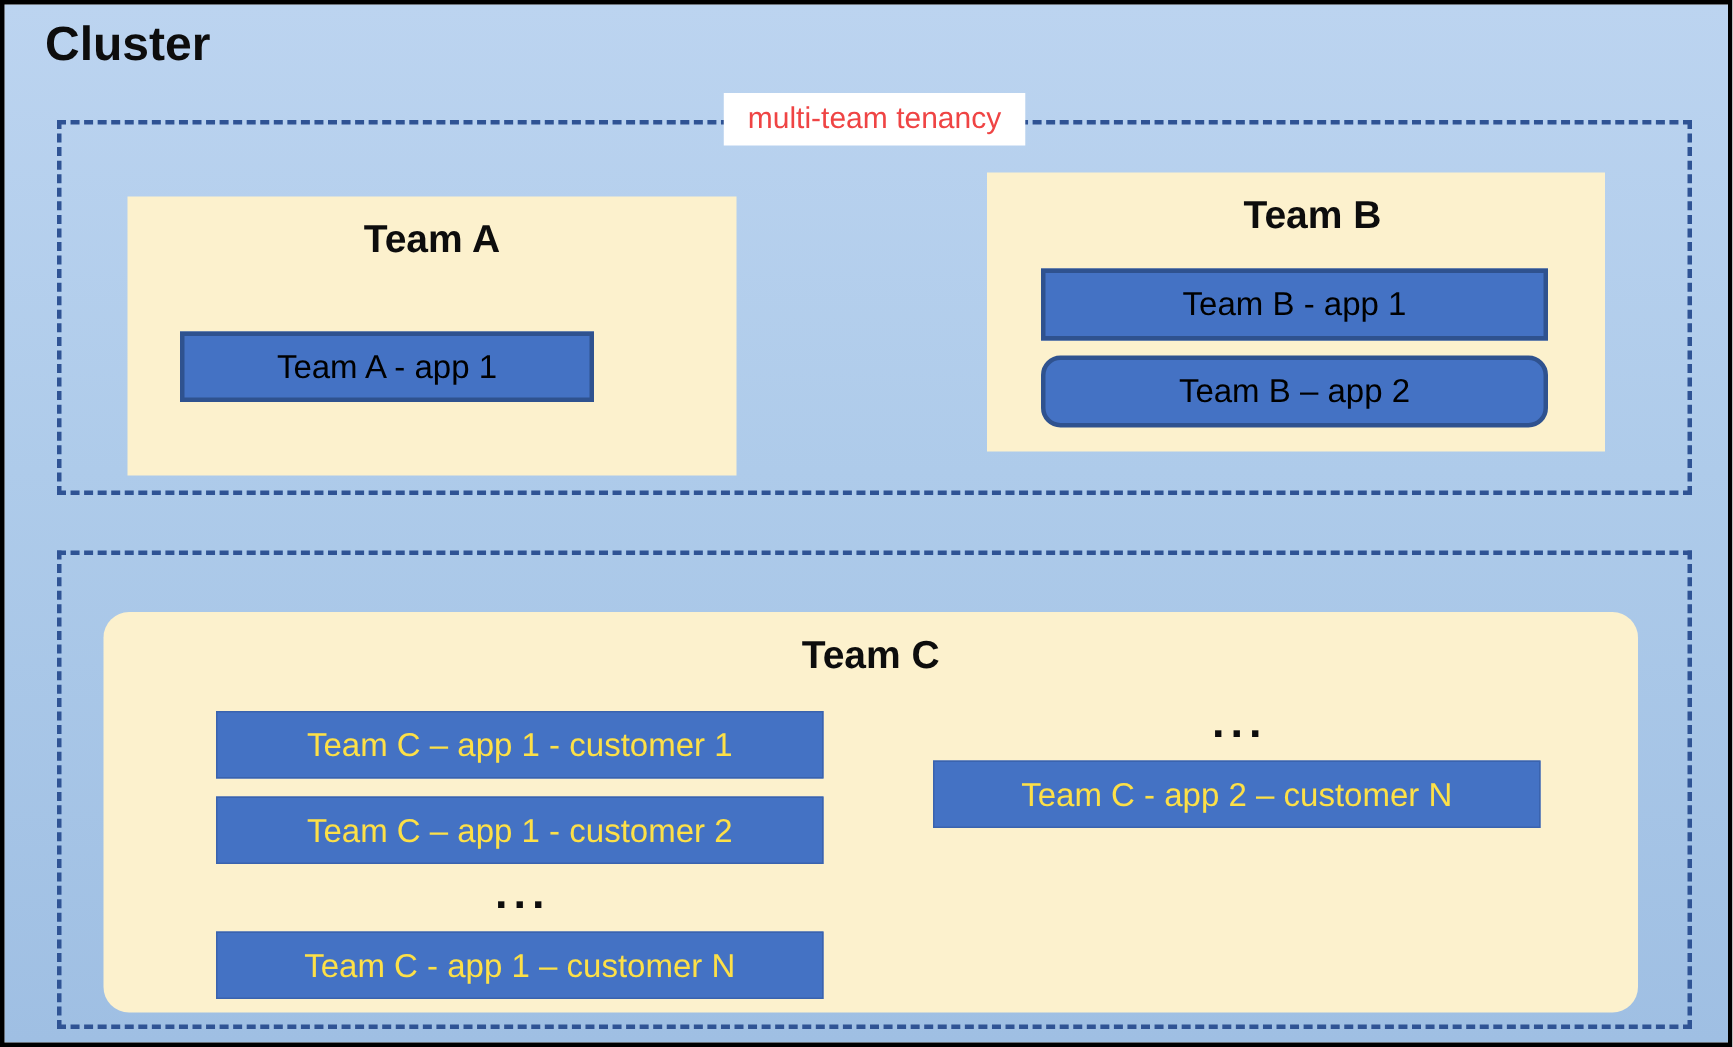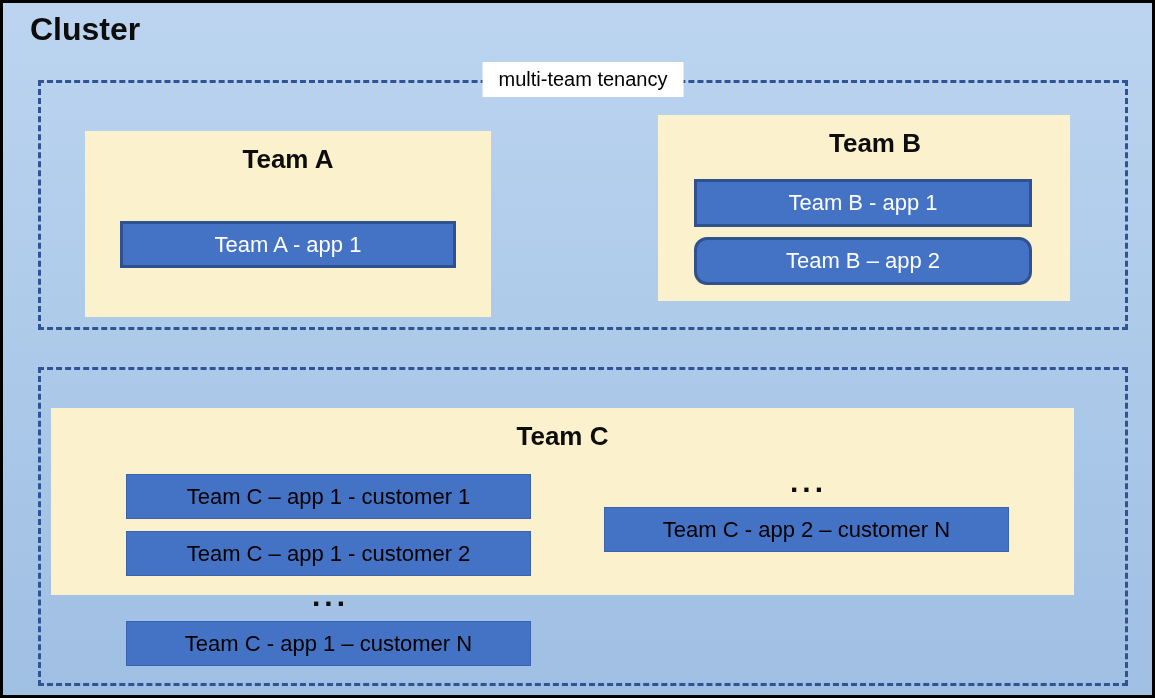--- a/index.html
+++ b/index.html
@@ -14,50 +14,50 @@
     font-size:32px;font-weight:bold;color:#0d0d0d;letter-spacing:0px;
   }
   .tenancy{
     position:absolute;box-sizing:border-box;
     border:3px dashed #2F5394;
   }
   .tenancy.mt{left:35px;top:77px;width:1090px;height:250px;}
   .tenancy.mc{left:35px;top:364px;width:1090px;height:319px;}
   .tenancy-label{
     position:absolute;top:-21px;left:50%;transform:translateX(-50%);
-    background:#ffffff;color:#000000;font-size:20px;line-height:1.15;
+    background:#ffffff;color:#ef4444;font-size:20px;line-height:1.15;
     padding:6px 16px;white-space:nowrap;
   }
   .panel{
     position:absolute;box-sizing:border-box;background:#FCF1CD;
   }
   .panel-title{
     text-align:center;font-size:26px;font-weight:bold;color:#0d0d0d;
     padding-top:13px;
   }
   .team-a{left:44px;top:32px;width:406px;height:186px;margin-top:16px;}
   .team-b{left:617px;top:32px;width:412px;height:186px;padding-left:22px;}
-  .team-c{left:10px;top:38px;width:1023px;height:187px;}
+  .team-c{left:28px;top:38px;width:1023px;height:267px;border-radius:17px;}
   .app-box{
     position:absolute;box-sizing:border-box;
     background:#4472C4;border:3px solid #2F528F;
-    color:#ffffff;font-size:22px;
+    color:#000000;font-size:22px;
     display:flex;align-items:center;justify-content:center;
     white-space:nowrap;
   }
-  .team-a .app1{left:35px;top:90px;width:336px;height:47px;}
+  .team-a .app1{left:35px;top:90px;width:276px;height:47px;}
   .team-b .app1{left:36px;top:64px;width:338px;height:48px;}
   .team-b .app2{left:36px;top:122px;width:338px;height:48px;border-radius:13px;}
   .appcol{position:absolute;top:66px;width:405px;height:186px;}
   .col1{left:75px;}
   .col2{left:553px;}
   .appcol .row{
     position:relative;box-sizing:border-box;width:100%;height:45px;
     background:#4472C4;border:1px solid #3A63AE;
-    color:#000000;font-size:22px;
+    color:#fde047;font-size:22px;
     display:flex;align-items:center;justify-content:center;
     white-space:nowrap;margin-bottom:12px;
   }
   .appcol .dots{
     height:27px;display:flex;align-items:center;justify-content:center;
     font-size:30px;font-weight:bold;color:#0d0d0d;
     letter-spacing:4px;text-indent:4px;line-height:10px;
     margin-bottom:12px;margin-top:-6px;
   }
 </style>

